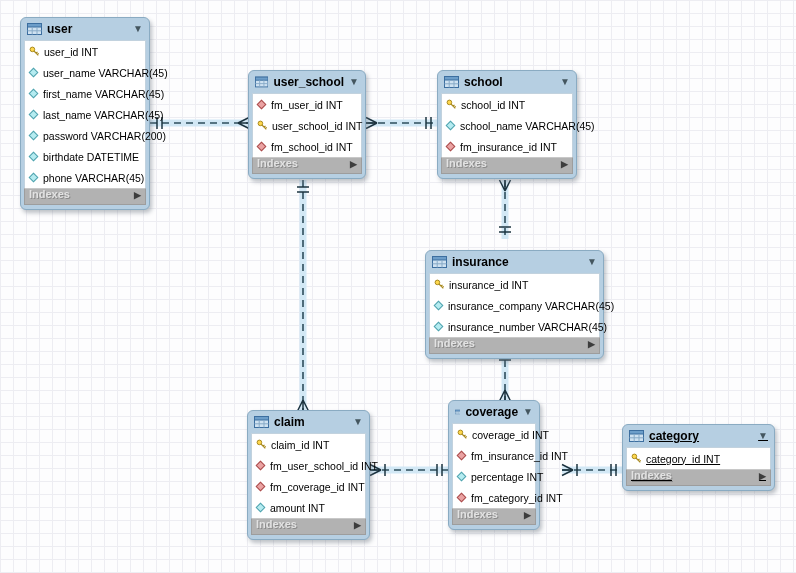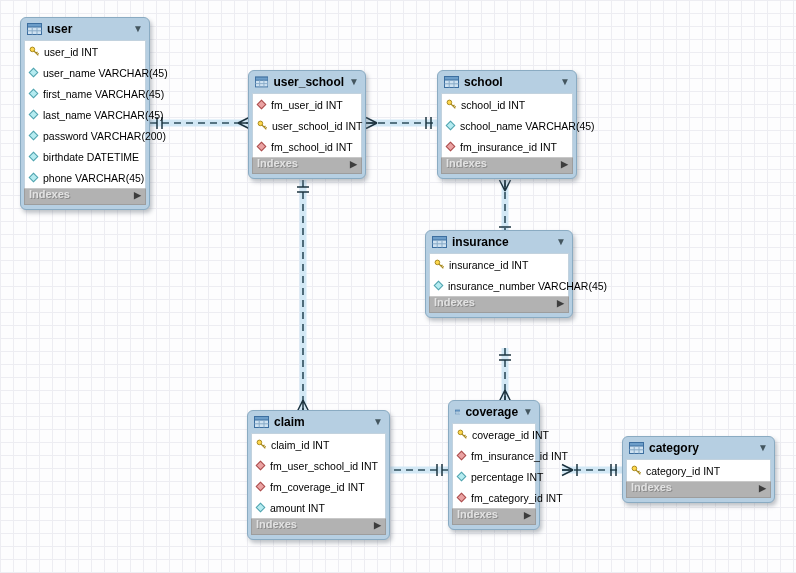--- a/index.html
+++ b/index.html
@@ -204,21 +204,21 @@
         <span class="diamond fk"></span>
         <span>fm_insurance_id INT</span>
       </div>
   </div>
   <div class="tbl-footer">
     <span>Indexes</span>
     <span class="footer-arrow">▶</span>
   </div>
 </div>
 
-<div class="db-table" style="left:425px;top:230px;width:148px;">
+<div class="db-table" style="left:425px;top:250px;width:179px;">
   <div class="tbl-header">
     <svg width="15" height="12" viewBox="0 0 15 12">
         <rect x="0.5" y="0.5" width="14" height="11" fill="#cfe2f1" stroke="#3c6e9f"></rect>
         <rect x="0.5" y="0.5" width="14" height="3.5" fill="#6d9ec9" stroke="#3c6e9f"></rect>
         <line x1="5.2" y1="4" x2="5.2" y2="11.5" stroke="#87aac7"></line>
         <line x1="10" y1="4" x2="10" y2="11.5" stroke="#87aac7"></line>
         <line x1="0.5" y1="7.8" x2="14.5" y2="7.8" stroke="#87aac7"></line>
       </svg>
     <span class="tbl-title">insurance</span>
     <span class="collapse-arrow">▼</span>
@@ -226,30 +226,34 @@
   <div class="tbl-body">
     <div class="col-row">
         <svg class="key-icon" width="11" height="11" viewBox="0 0 11 11">
           <circle cx="3.4" cy="3.4" r="2.3" fill="#ffd84d" stroke="#a98a1f"></circle>
           <path d="M5 5 L9.3 9.3 M7.2 7.2 L8.5 5.9 M8.5 8.5 L9.7 7.3" stroke="#a98a1f" stroke-width="1.2"></path>
         </svg>
         <span>insurance_id INT</span>
       </div>
     <div class="col-row">
         <span class="diamond attr"></span>
+        <span>insurance_company VARCHAR(45)</span>
+      </div>
+    <div class="col-row">
+        <span class="diamond attr"></span>
         <span>insurance_number VARCHAR(45)</span>
       </div>
   </div>
   <div class="tbl-footer">
     <span>Indexes</span>
     <span class="footer-arrow">▶</span>
   </div>
 </div>
 
-<div class="db-table" style="left:247px;top:410px;width:143px;">
+<div class="db-table" style="left:247px;top:410px;width:123px;">
   <div class="tbl-header">
     <svg width="15" height="12" viewBox="0 0 15 12">
         <rect x="0.5" y="0.5" width="14" height="11" fill="#cfe2f1" stroke="#3c6e9f"></rect>
         <rect x="0.5" y="0.5" width="14" height="3.5" fill="#6d9ec9" stroke="#3c6e9f"></rect>
         <line x1="5.2" y1="4" x2="5.2" y2="11.5" stroke="#87aac7"></line>
         <line x1="10" y1="4" x2="10" y2="11.5" stroke="#87aac7"></line>
         <line x1="0.5" y1="7.8" x2="14.5" y2="7.8" stroke="#87aac7"></line>
       </svg>
     <span class="tbl-title">claim</span>
     <span class="collapse-arrow">▼</span>
@@ -313,21 +317,21 @@
         <span class="diamond fk"></span>
         <span>fm_category_id INT</span>
       </div>
   </div>
   <div class="tbl-footer">
     <span>Indexes</span>
     <span class="footer-arrow">▶</span>
   </div>
 </div>
 
-<div class="db-table" style="left:622px;top:436px;width:153px;">
+<div class="db-table" style="left:622px;top:424px;width:153px;text-decoration:underline;">
   <div class="tbl-header">
     <svg width="15" height="12" viewBox="0 0 15 12">
         <rect x="0.5" y="0.5" width="14" height="11" fill="#cfe2f1" stroke="#3c6e9f"></rect>
         <rect x="0.5" y="0.5" width="14" height="3.5" fill="#6d9ec9" stroke="#3c6e9f"></rect>
         <line x1="5.2" y1="4" x2="5.2" y2="11.5" stroke="#87aac7"></line>
         <line x1="10" y1="4" x2="10" y2="11.5" stroke="#87aac7"></line>
         <line x1="0.5" y1="7.8" x2="14.5" y2="7.8" stroke="#87aac7"></line>
       </svg>
     <span class="tbl-title">category</span>
     <span class="collapse-arrow">▼</span>

